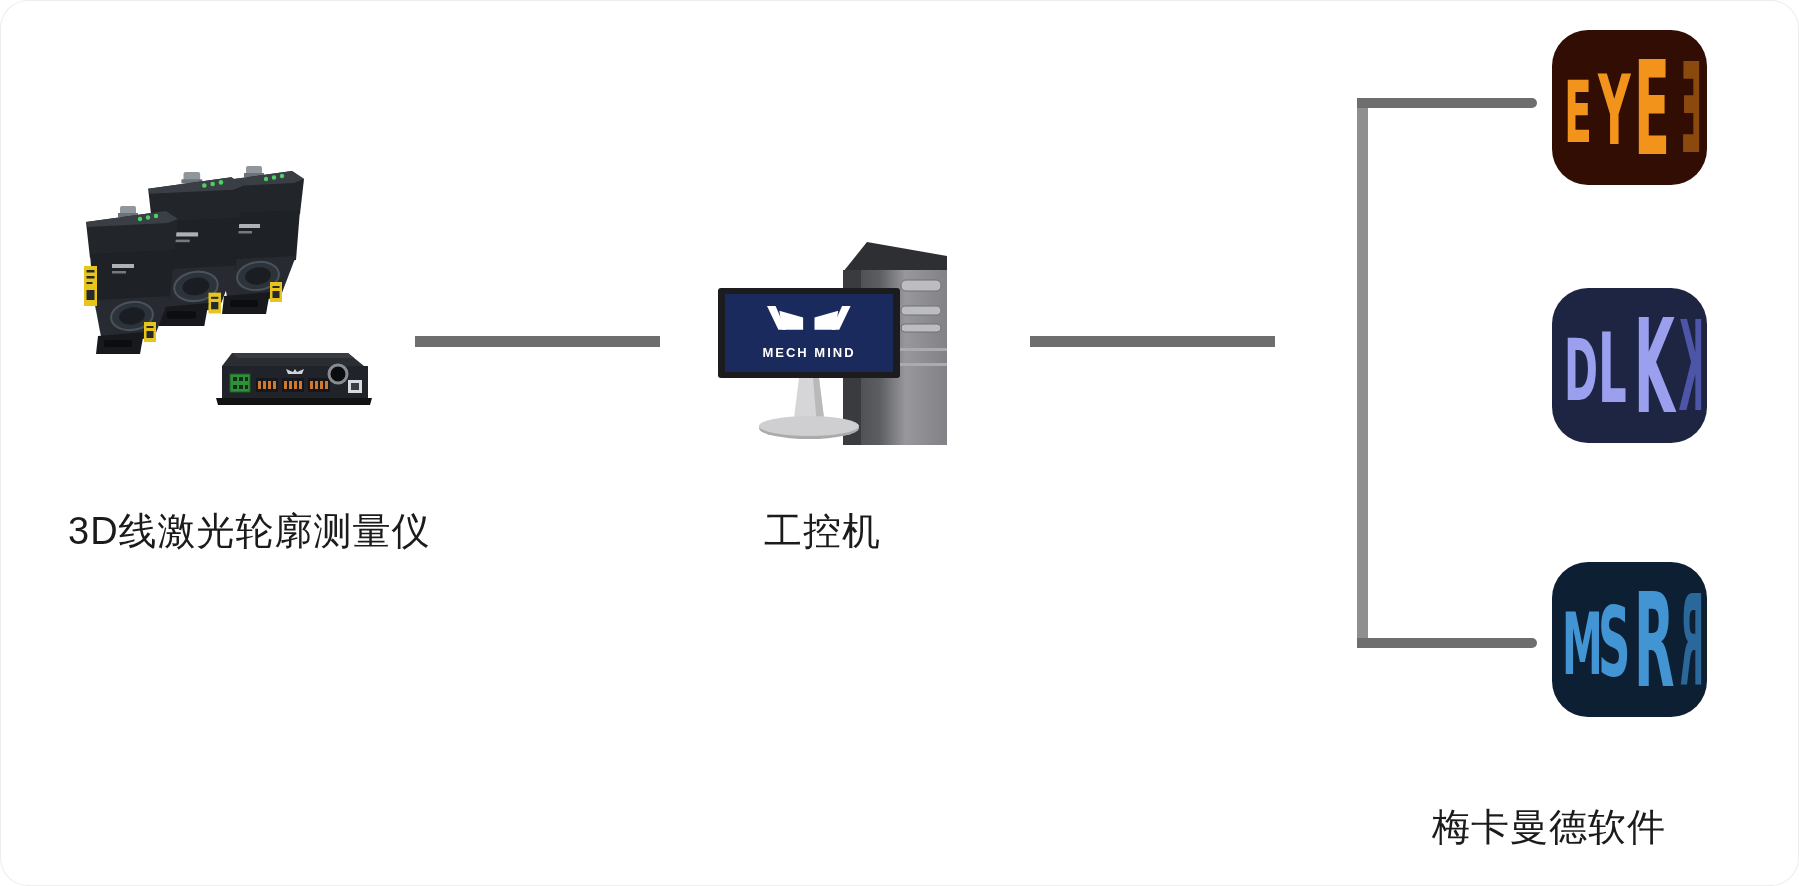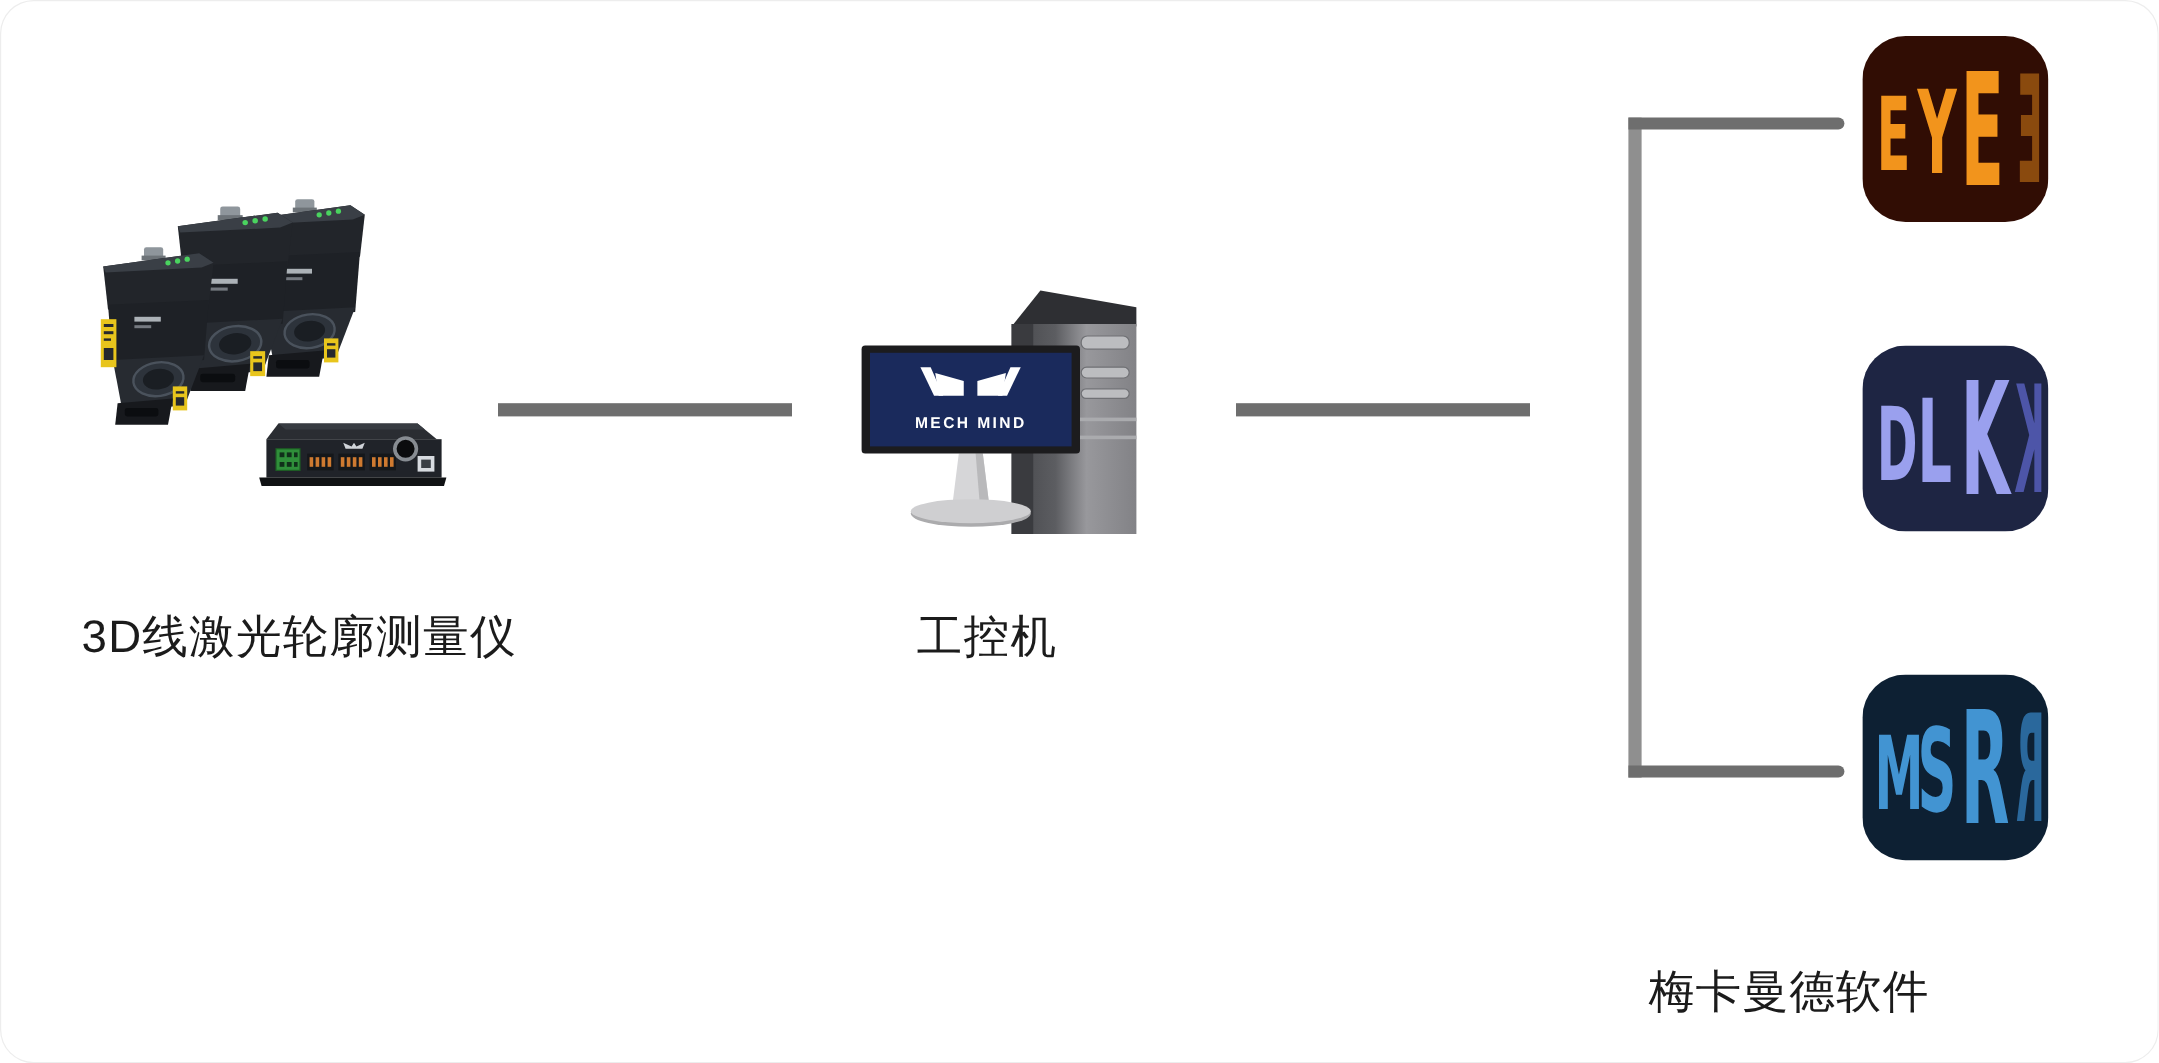--- a/index.html
+++ b/index.html
@@ -20,21 +20,21 @@
   .stub{position:absolute;left:1357px;width:180px;height:10px;background:var(--connector,#6e6e6e);border-radius:0 5px 5px 0;}
   .stub-top{top:98px;}
   .stub-bottom{top:638px;}
   
   .node-label{
     position:absolute;font-size:38px;line-height:46px;font-weight:500;
     color:var(--label-text,#1b1b1b);white-space:nowrap;letter-spacing:1px;
   }
   .label-profiler{left:68px;top:508px;}
   .label-ipc{left:764px;top:508px;}
-  .label-software{left:1374px;top:804px;}
+  .label-software{left:1432px;top:804px;}
   
   .app-icon{position:absolute;left:1552px;width:155px;height:155px;}
   .app-eye{top:30px;}
   .app-dlk{top:288px;}
   .app-msr{top:562px;}
   .icon-letter{font-family:"DejaVu Sans","Liberation Sans",sans-serif;font-weight:bold;}
   
   .sensor-art{left:80px;top:140px;width:300px;height:272px;}
   .pc-art{left:715px;top:230px;width:240px;height:220px;}
 </style>

